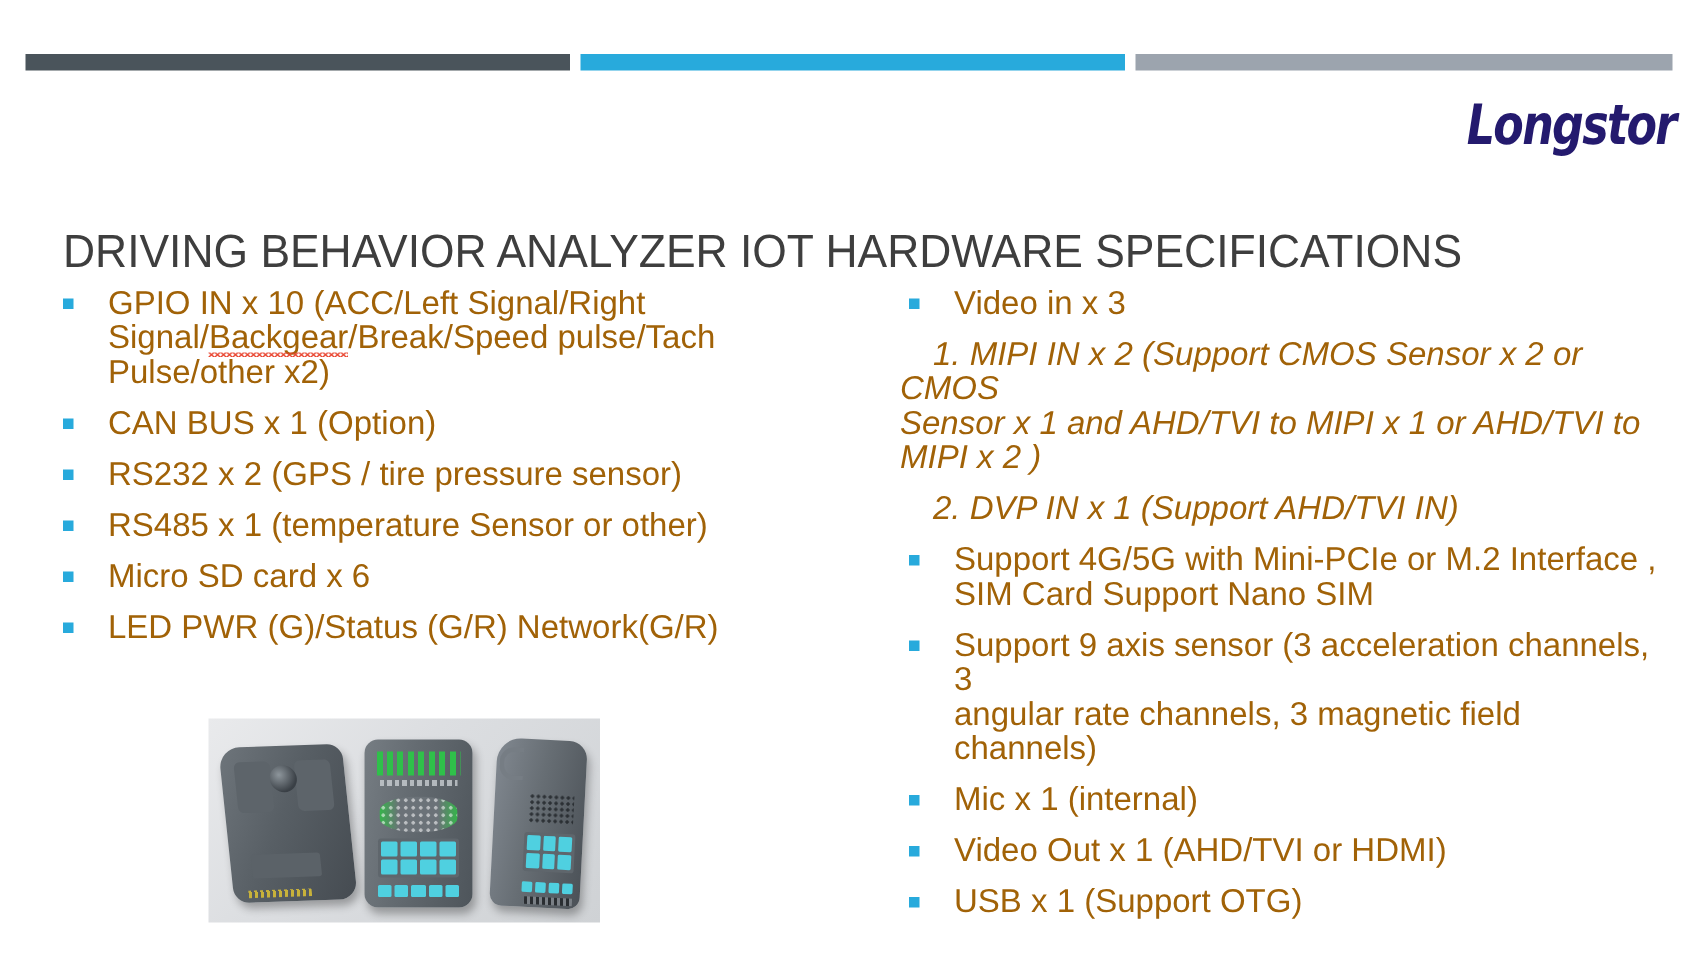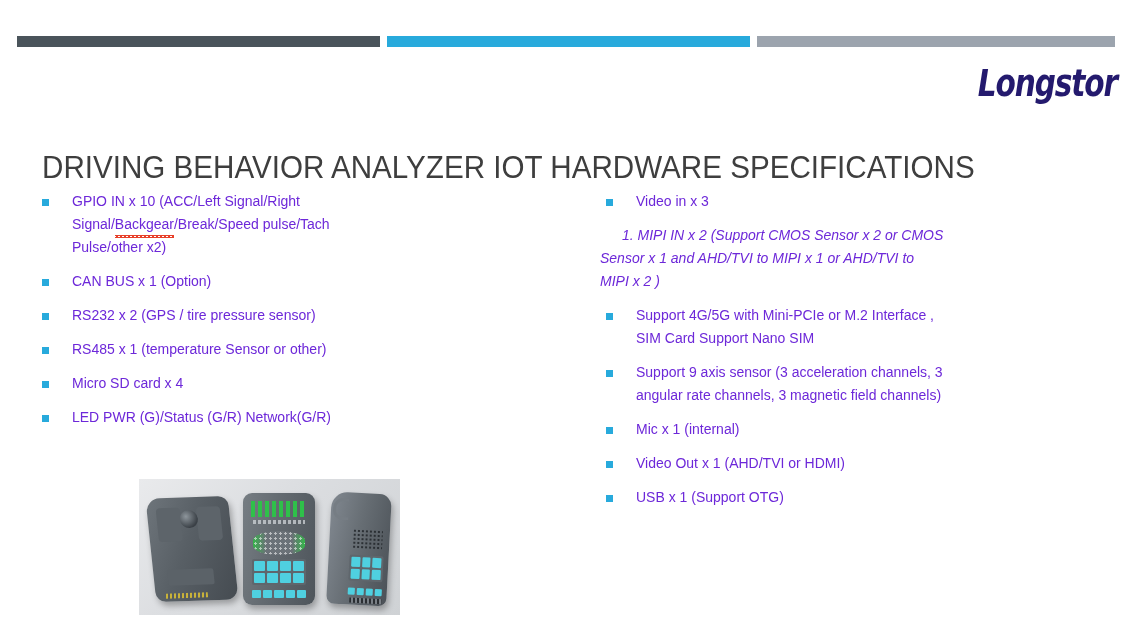--- a/index.html
+++ b/index.html
@@ -80,23 +80,23 @@
 
   ul.bullet-list {
     list-style: none;
     margin: 0;
     padding: 0;
   }
   li.bullet-item {
     position: relative;
     padding-left: 36px;
     margin-bottom: 11px;
-    font-size: 14px;
+    font-size: 22px;
     line-height: 23px;
-    color: #6d28d9;
+    color: #a16207;
   }
   li.bullet-item .bullet-marker {
     position: absolute;
     left: 6px;
     top: 9px;
     width: 7px;
     height: 7px;
     background: #28AADC;
   }
   li.bullet-item .bullet-text {
@@ -280,21 +280,21 @@
       <span class="bullet-text">RS232 x 2 (GPS / tire pressure sensor)</span>
     </li>
 
     <li class="bullet-item">
       <span class="bullet-marker"></span>
       <span class="bullet-text">RS485 x 1 (temperature Sensor or other)</span>
     </li>
 
     <li class="bullet-item">
       <span class="bullet-marker"></span>
-      <span class="bullet-text">Micro SD card x 4</span>
+      <span class="bullet-text">Micro SD card x 6</span>
     </li>
 
     <li class="bullet-item">
       <span class="bullet-marker"></span>
       <span class="bullet-text">LED PWR (G)/Status (G/R) Network(G/R)</span>
     </li>
 
   </ul>
 </div>
 
@@ -305,20 +305,23 @@
       <span class="bullet-marker"></span>
       <span class="bullet-text">Video in x 3</span>
     </li>
 
     <li class="bullet-item sub-item">
       <span class="bullet-text">1. MIPI IN x 2 (Support CMOS Sensor x 2 or CMOS
 Sensor x 1 and AHD/TVI to MIPI x 1 or  AHD/TVI to
 MIPI x 2 )</span>
     </li>
 
+    <li class="bullet-item sub-item">
+      <span class="bullet-text">2. DVP IN x 1  (Support AHD/TVI IN)</span>
+    </li>
 
     <li class="bullet-item">
       <span class="bullet-marker"></span>
       <span class="bullet-text">Support 4G/5G with Mini-PCIe or M.2 Interface ,
 SIM Card Support Nano SIM</span>
     </li>
 
     <li class="bullet-item">
       <span class="bullet-marker"></span>
       <span class="bullet-text">Support 9 axis sensor (3 acceleration channels, 3

